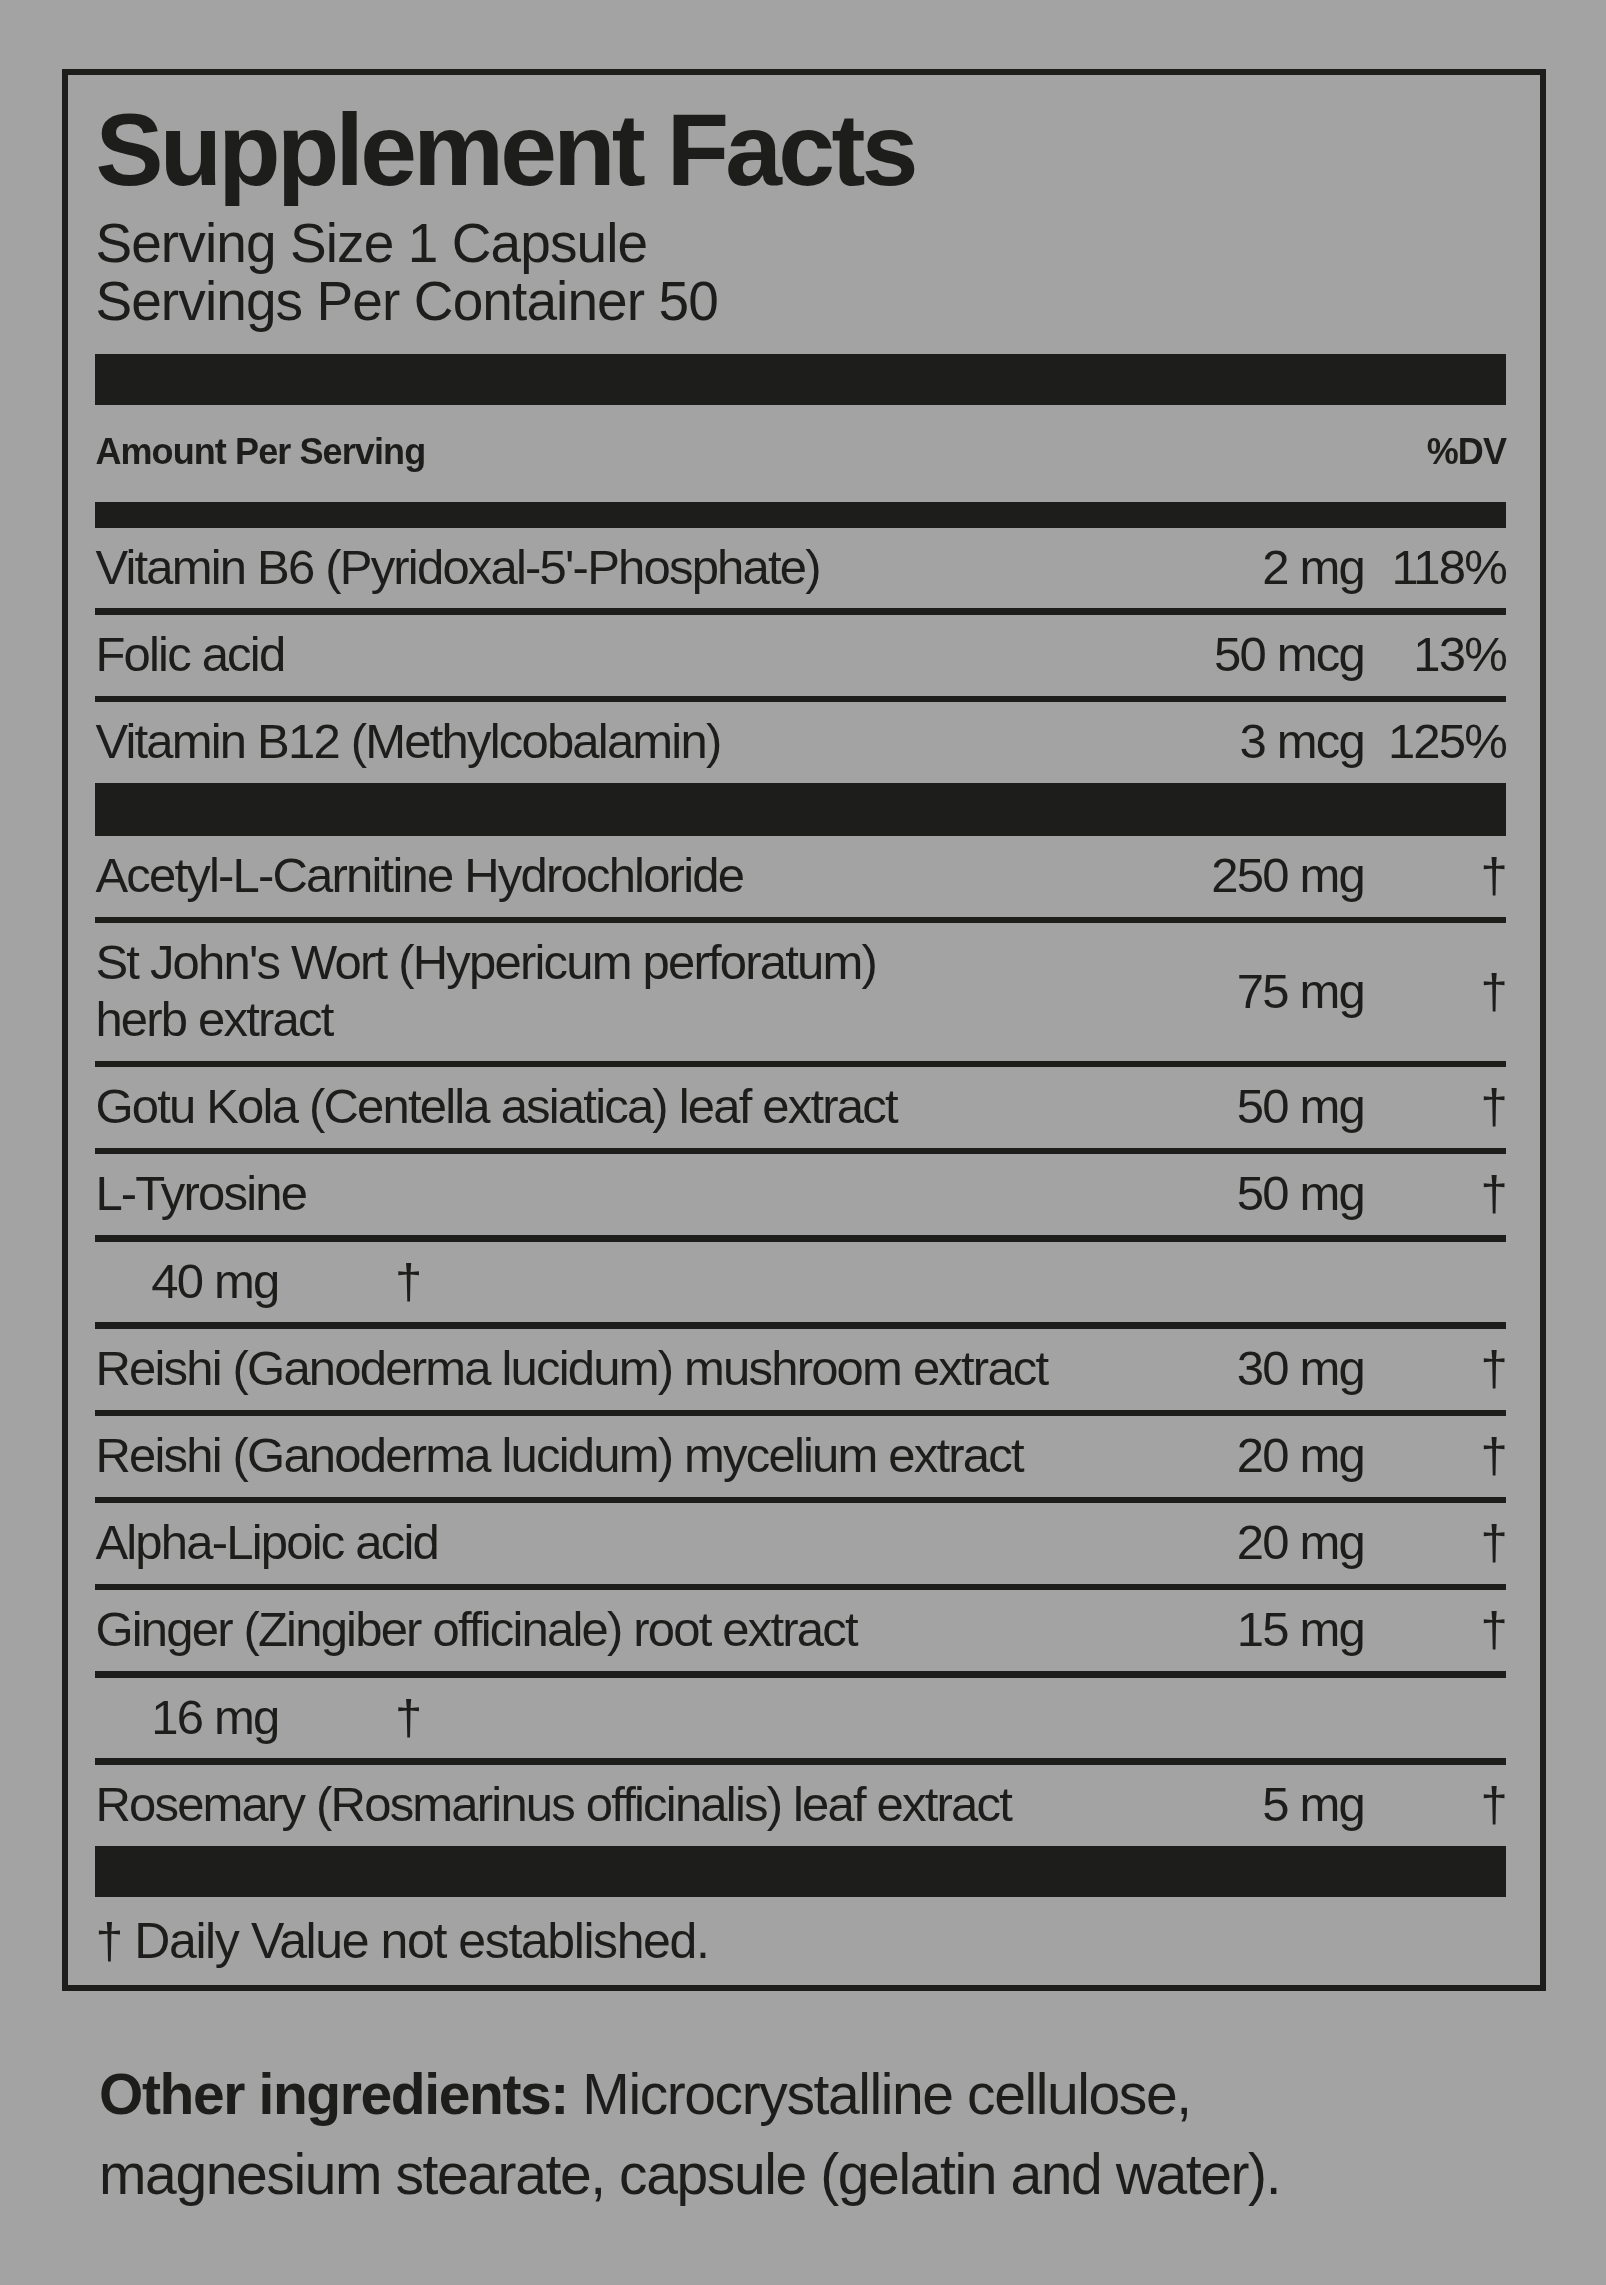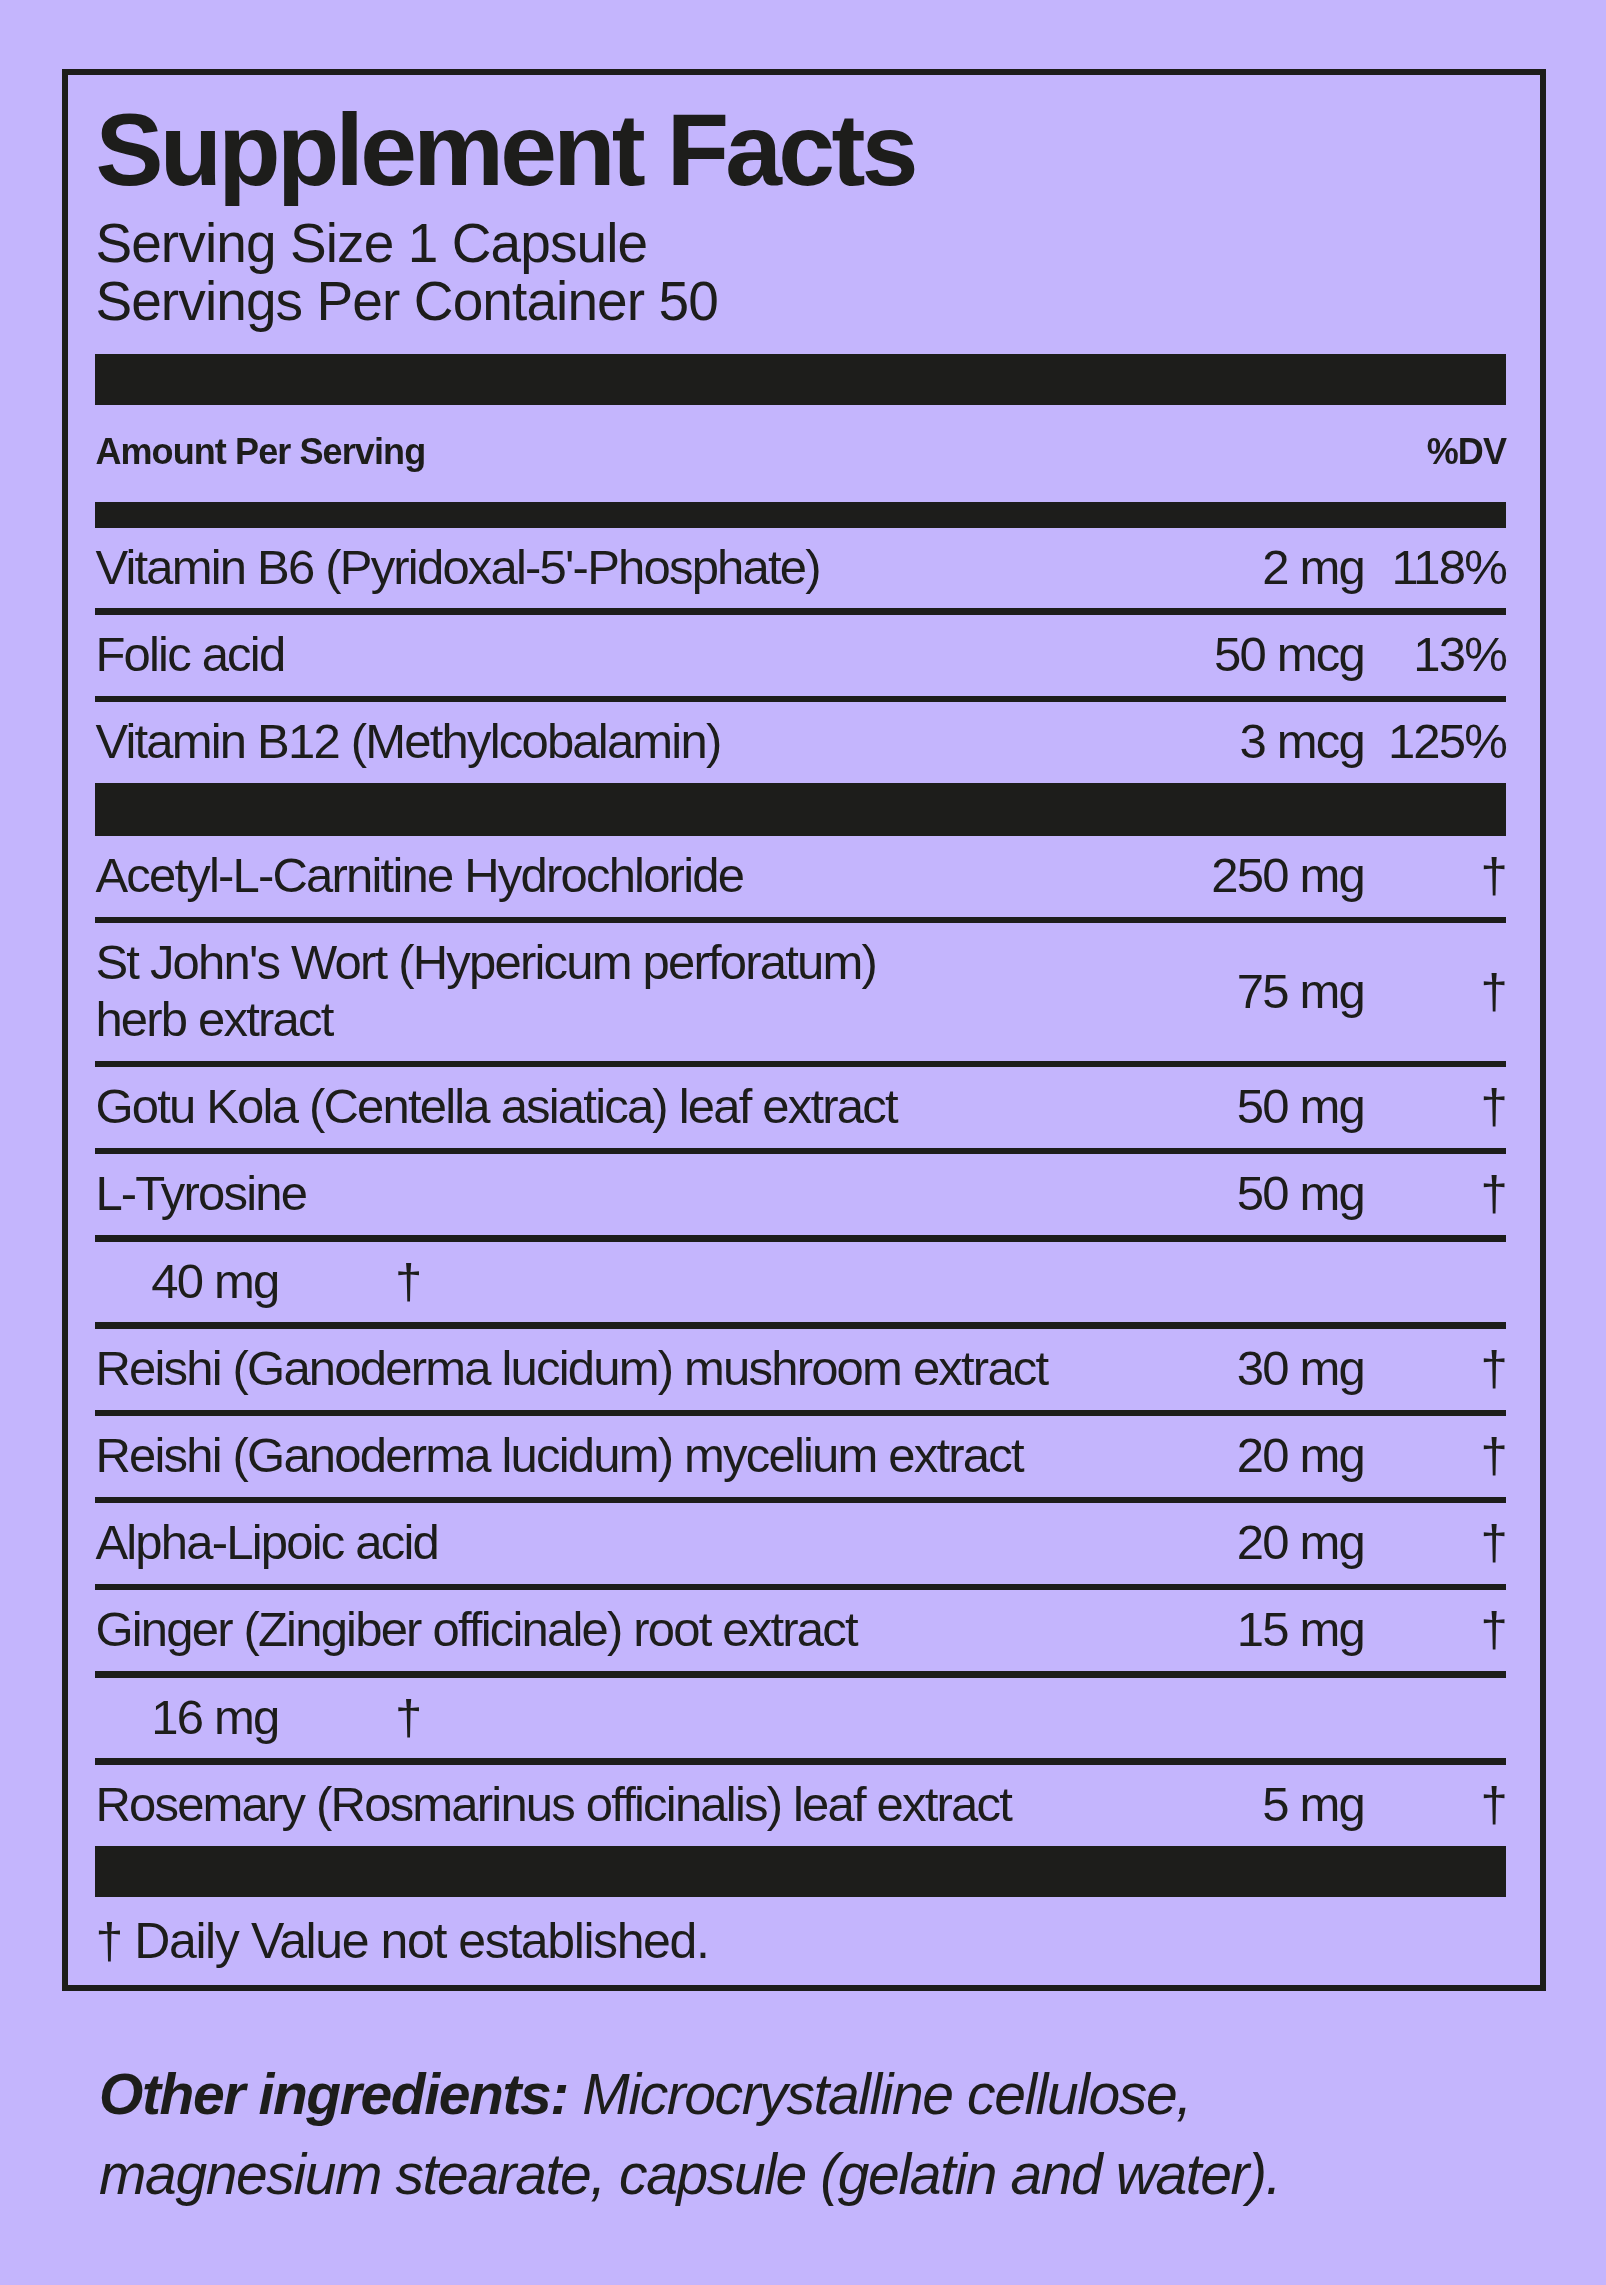--- a/index.html
+++ b/index.html
@@ -1,21 +1,21 @@
 <!DOCTYPE html>
 <html style="font-size:14.6px"><head>
 <meta charset="utf-8">
 <style>
   * { margin: 0; padding: 0; box-sizing: border-box; }
   html, body { background: #c5d87e; }
   .page {
     position: relative;
     width: 1606px;
     height: 2285px;
-    background: #c4b5fd;
+    background: #a3a3a3;
     color: #1d1d1b;
     font-family: "Liberation Sans", sans-serif;
     overflow: hidden;
   }
   .facts {
     position: absolute;
     left: 62px;
     top: 69px;
     width: 1484px;
     height: 1922px;
@@ -69,21 +69,20 @@
     line-height: 57px;
   }
   .other {
     position: absolute;
     left: 99px;
     top: 2054px;
     width: 1361px;
     font-size: 57px;
     line-height: 80px;
     letter-spacing: -1.4px;
-    font-style: italic;
   }
   .other .lbl { font-weight: bold; }
 </style>
 </head>
 <body>
 
 <div class="page">
 
   <div class="facts">
 

